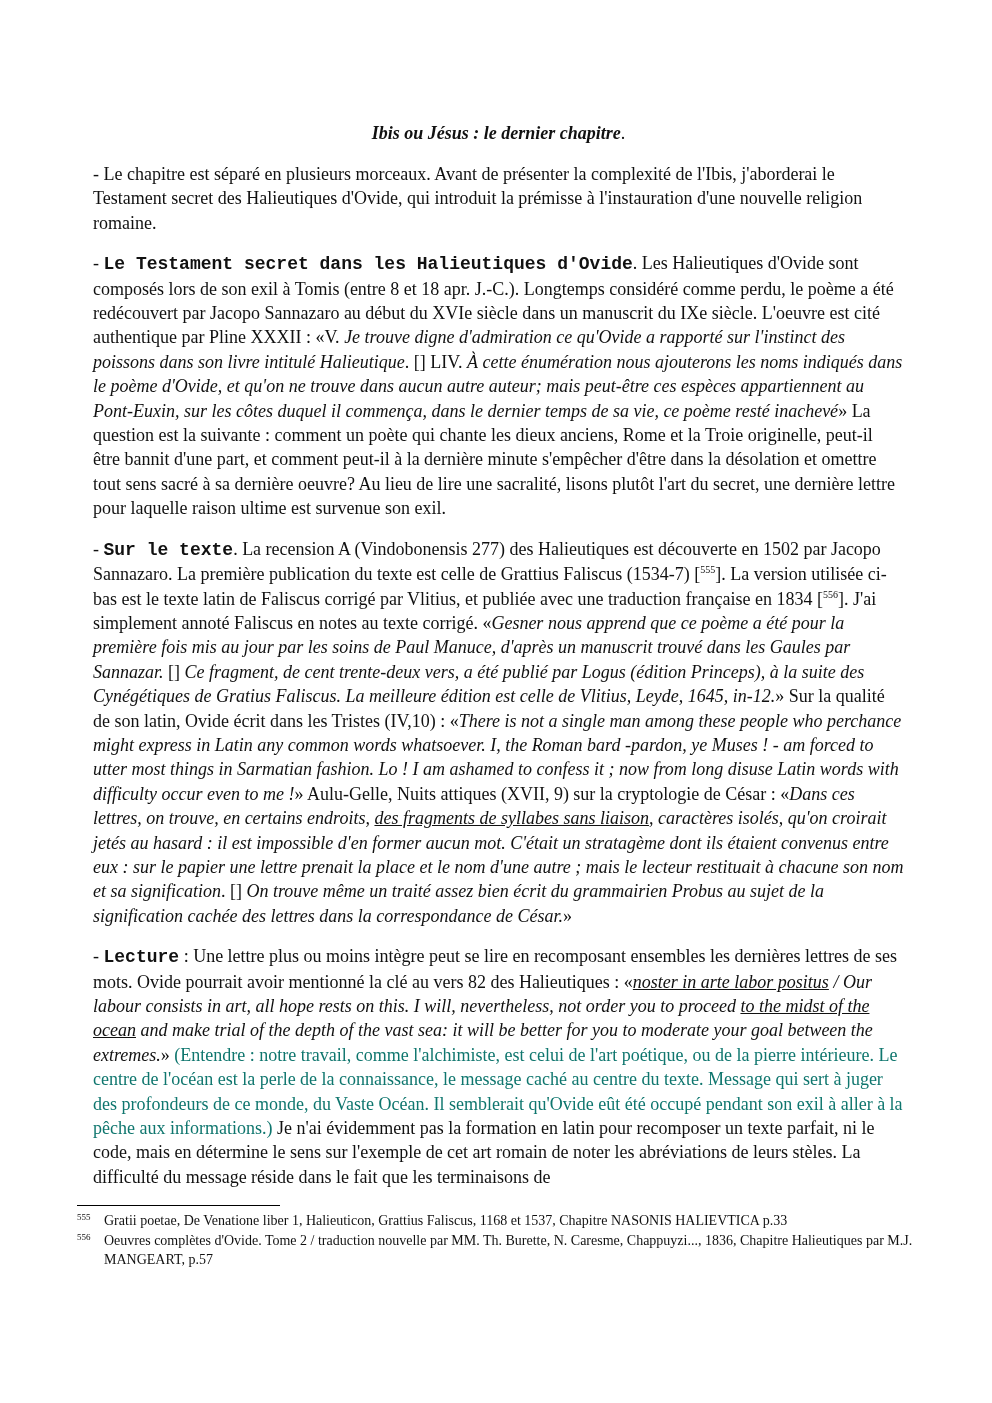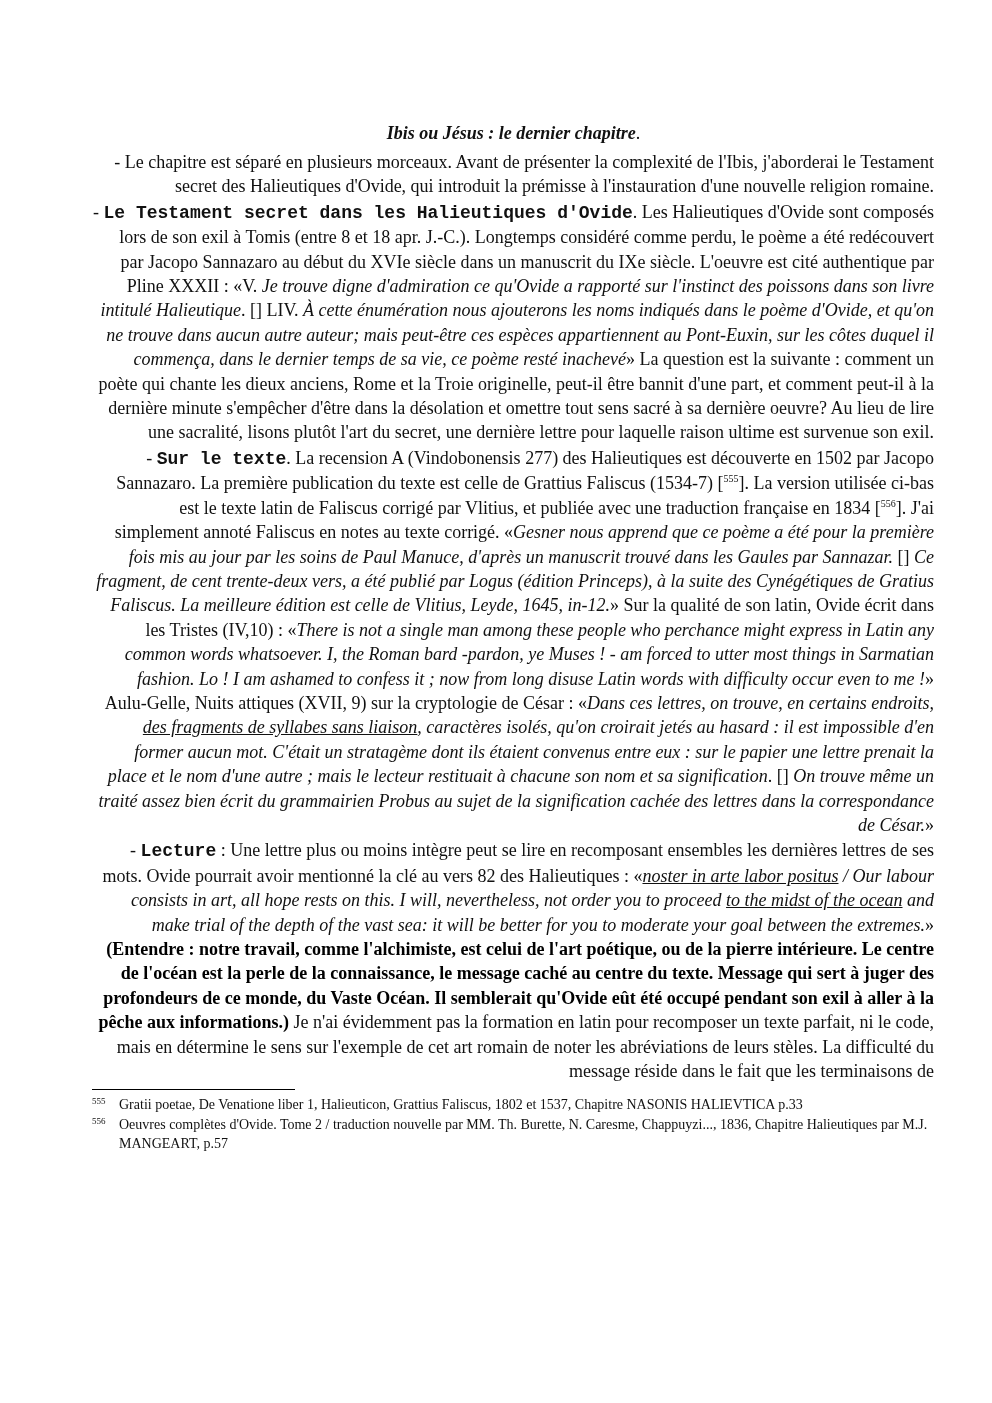--- a/index.html
+++ b/index.html
@@ -2,34 +2,34 @@
 <html><head>
 <meta charset="utf-8">
 <style>
   html, body { margin: 0; padding: 0; background: #ffffff; }
   body {
     width: 992px; height: 1403px; position: relative; overflow: hidden;
     font-family: "Liberation Serif", "DejaVu Serif", serif;
     color: #111111;
   }
   .page {
-    position: absolute; left: 92px; top: 120px; width: 843px;
+    position: absolute; left: 77px; top: 120px; width: 843px;
   }
   .title {
     text-align: center; font-size: 18px; font-weight: bold; font-style: italic;
     line-height: 26px; margin: 0 0 4px 0;
   }
   .title .dot { font-weight: normal; font-style: normal; }
   p.para {
-    margin: 1px; font-size: 18px; line-height: 24.4px; text-align: right;
+    margin: 16px; font-size: 18px; line-height: 24.4px; text-align: left;
   }
   .b { font-weight: bold; font-family: Liberation Mono, monospace; }
   .i { font-style: italic; }
   .u { text-decoration: underline; }
-  .blue { color: #000000; font-weight: bold; }
+  .blue { color: #0f766e; }
   sup { font-size: 10px; line-height: 0; vertical-align: super; }
   .fn-rule {
     width: 203px; border-top: 1.5px solid #000; margin: 6px 0 5px 0;
   }
   .footnote {
     position: relative; padding-left: 27px; font-size: 14px; line-height: 19px;
     margin: 0 0 1px 0;
   }
   .footnote .num {
     position: absolute; left: 0; top: -3px; font-size: 9px;
@@ -46,19 +46,19 @@
   <p class="para"><span>- </span><span class="b">Le Testament secret dans les Halieutiques d'Ovide</span><span>. Les Halieutiques d'Ovide sont composés lors de son exil à Tomis (entre 8 et 18 apr. J.-C.). Longtemps considéré comme perdu, le poème a été redécouvert par Jacopo Sannazaro au début du XVIe siècle dans un manuscrit du IXe siècle. L'oeuvre est cité authentique par Pline XXXII : «V. </span><span class="i">Je trouve digne d'admiration ce qu'Ovide a rapporté sur l'instinct des poissons dans son livre intitulé Halieutique</span><span>. [] LIV. </span><span class="i">À cette énumération nous ajouterons les noms indiqués dans le poème d'Ovide, et qu'on ne trouve dans aucun autre auteur; mais peut-être ces espèces appartiennent au Pont-Euxin, sur les côtes duquel il commença, dans le dernier temps de sa vie, ce poème resté inachevé</span><span>» La question est la suivante : comment un poète qui chante les dieux anciens, Rome et la Troie originelle, peut-il être bannit d'une part, et comment peut-il à la dernière minute s'empêcher d'être dans la désolation et omettre tout sens sacré à sa dernière oeuvre? Au lieu de lire une sacralité, lisons plutôt l'art du secret, une dernière lettre pour laquelle raison ultime est survenue son exil.</span></p>
 
   <p class="para"><span>- </span><span class="b">Sur le texte</span><span>. La recension A (Vindobonensis 277) des Halieutiques est découverte en 1502 par Jacopo Sannazaro. La première publication du texte est celle de Grattius Faliscus (1534-7) [</span><sup>555</sup><span>]. La version utilisée ci-bas est le texte latin de Faliscus corrigé par Vlitius, et publiée avec une traduction française en 1834 [</span><sup>556</sup><span>]. J'ai simplement annoté Faliscus en notes au texte corrigé. «</span><span class="i">Gesner nous apprend que ce poème a été pour la première fois mis au jour par les soins de Paul Manuce, d'après un manuscrit trouvé dans les Gaules par Sannazar.</span><span> [] </span><span class="i">Ce fragment, de cent trente-deux vers, a été publié par Logus (édition Princeps), à la suite des Cynégétiques de Gratius Faliscus. La meilleure édition est celle de Vlitius, Leyde, 1645, in-12.</span><span>» Sur la qualité de son latin, Ovide écrit dans les Tristes (IV,10) : «</span><span class="i">There is not a single man among these people who perchance might express in Latin any common words whatsoever. I, the Roman bard -pardon, ye Muses ! - am forced to utter most things in Sarmatian fashion. Lo ! I am ashamed to confess it ; now from long disuse Latin words with difficulty occur even to me !</span><span>» Aulu-Gelle, Nuits attiques (XVII, 9) sur la cryptologie de César : «</span><span class="i">Dans ces lettres, on trouve, en certains endroits, </span><span class="i u">des fragments de syllabes sans liaison</span><span class="i">, caractères isolés, qu'on croirait jetés au hasard : il est impossible d'en former aucun mot. C'était un stratagème dont ils étaient convenus entre eux : sur le papier une lettre prenait la place et le nom d'une autre ; mais le lecteur restituait à chacune son nom et sa signification</span><span>. [] </span><span class="i">On trouve même un traité assez bien écrit du grammairien Probus au sujet de la signification cachée des lettres dans la correspondance de César.</span><span>»</span></p>
 
   <p class="para"><span>- </span><span class="b">Lecture</span><span> : Une lettre plus ou moins intègre peut se lire en recomposant ensembles les dernières lettres de ses mots. Ovide pourrait avoir mentionné la clé au vers 82 des Halieutiques : «</span><span class="i u">noster in arte labor positus</span><span class="i"> / Our labour consists in art, all hope rests on this. I will, nevertheless, not order you to proceed </span><span class="i u">to the midst of the ocean</span><span class="i"> and make trial of the depth of the vast sea: it will be better for you to moderate your goal between the extremes.</span><span>» </span><span class="blue">(Entendre : notre travail, comme l'alchimiste, est celui de l'art poétique, ou de la pierre intérieure. Le centre de l'océan est la perle de la connaissance, le message caché au centre du texte. Message qui sert à juger des profondeurs de ce monde, du Vaste Océan. Il semblerait qu'Ovide eût été occupé pendant son exil à aller à la pêche aux informations.)</span><span> Je n'ai évidemment pas la formation en latin pour recomposer un texte parfait, ni le code, mais en détermine le sens sur l'exemple de cet art romain de noter les abréviations de leurs stèles. La difficulté du message réside dans le fait que les terminaisons de</span></p>
 
   <div class="fn-rule"></div>
 
   <div class="footnote">
     <span class="num">555</span>
-    <span>Gratii poetae, De Venatione liber 1, Halieuticon, Grattius Faliscus, 1802 et 1537, Chapitre NASONIS HALIEVTICA p.33</span>
+    <span>Gratii poetae, De Venatione liber 1, Halieuticon, Grattius Faliscus, 1168 et 1537, Chapitre NASONIS HALIEVTICA p.33</span>
   </div>
   <div class="footnote">
     <span class="num">556</span>
     <span>Oeuvres complètes d'Ovide. Tome 2 / traduction nouvelle par MM. Th. Burette, N. Caresme, Chappuyzi..., 1836, Chapitre Halieutiques par M.J. MANGEART, p.57</span>
   </div>
 </div>
 
 </body></html>

